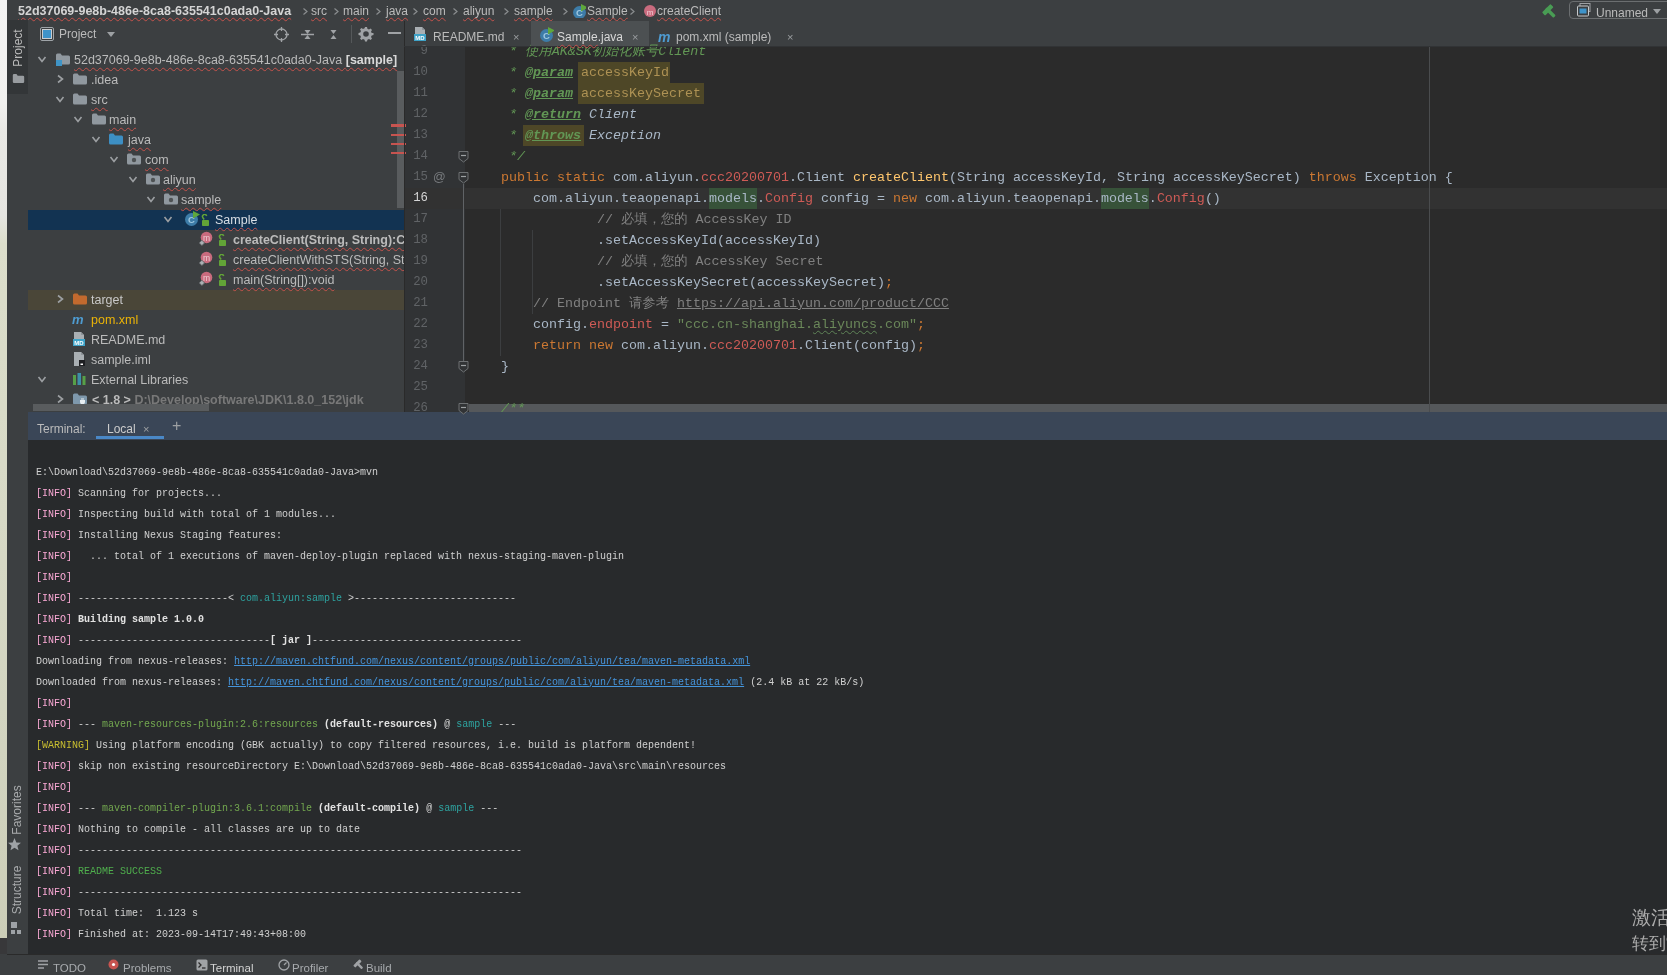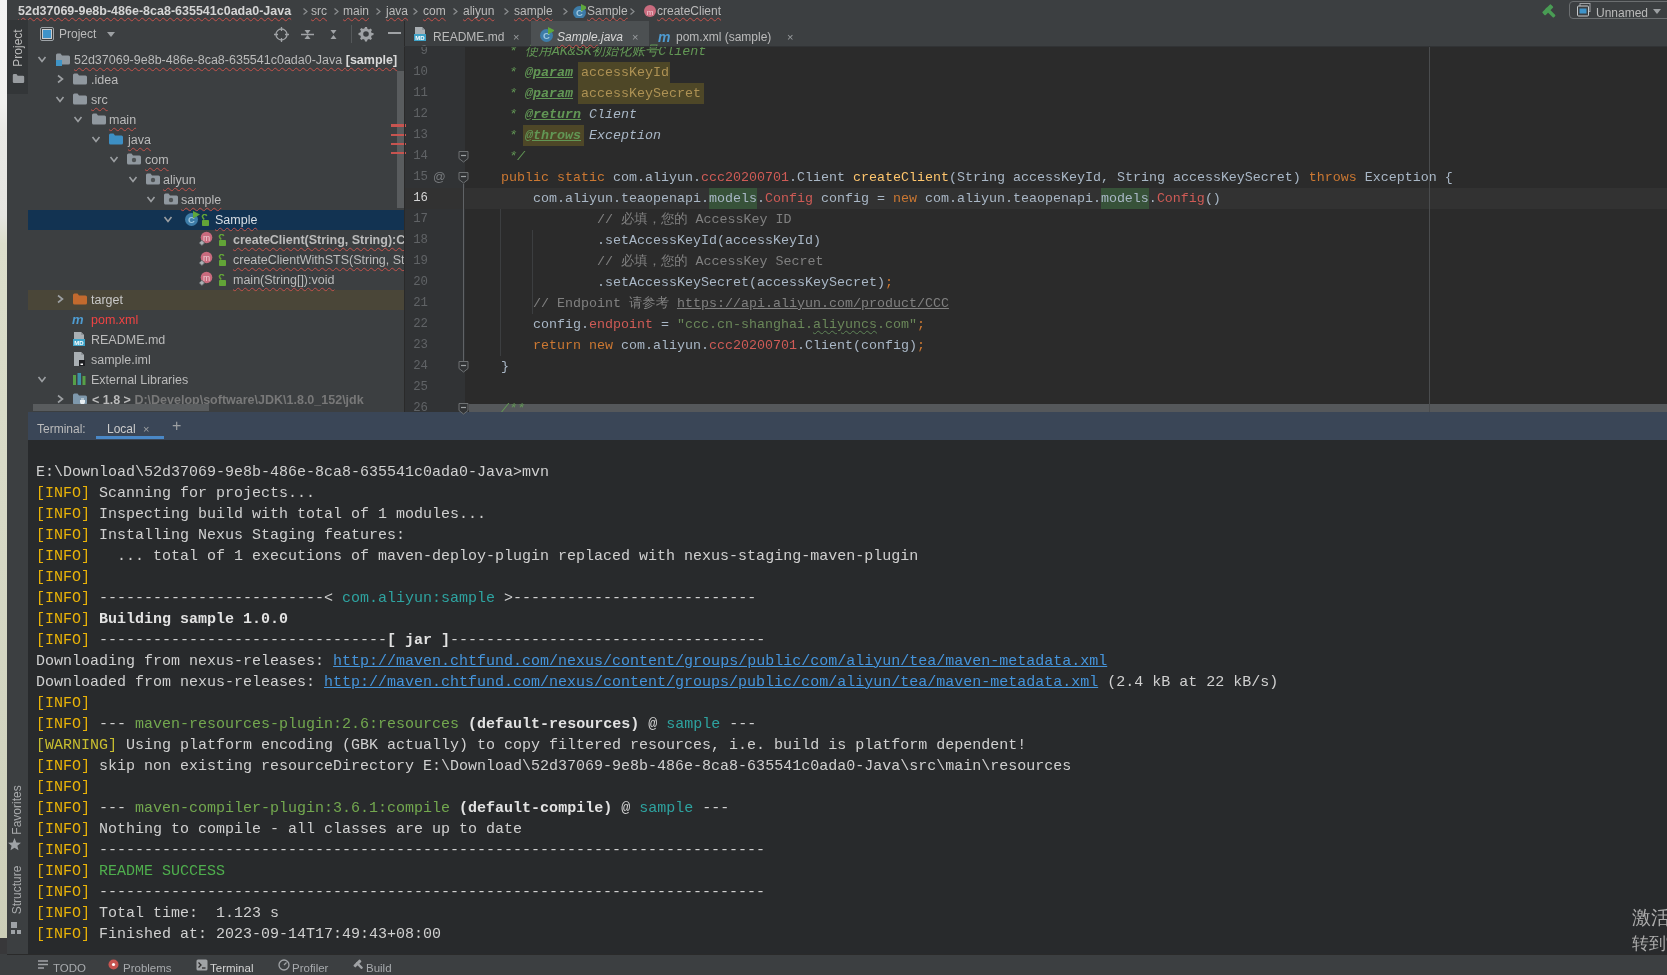--- a/index.html
+++ b/index.html
@@ -1,25 +1,25 @@
 <!DOCTYPE html>
 <html><head><meta charset="utf-8"><style>
 *{margin:0;padding:0;box-sizing:border-box}
 html,body{width:1667px;height:975px;overflow:hidden;background:#2b2b2b;font-family:"Liberation Sans",sans-serif}
 div,svg,pre{position:absolute}
 .t{white-space:pre;line-height:20px;height:20px}
 .ic{display:block}
 pre{font-family:"Liberation Mono",monospace;margin:0}
 .cd{font-size:13.33px;line-height:21px;color:#a9b7c6}
-.tm{font-size:15px;line-height:21px;color:#d0d0d0}
+.tm{font-size:10px;line-height:21px;color:#d0d0d0}
 .k{color:#cc7832}.s{color:#6a8759}.c{color:#808080}.jd{color:#629755;font-style:italic}
 .jt{color:#629755;font-weight:bold;text-decoration:underline;font-style:italic}
 .er{color:#cf5b56}.mn{color:#ffc66d}.tv{color:#ae9254;}
 .gi{color:#a9b7c6;font-style:italic}
-.inf{color:#eab308}.wrn{color:#c8be30}.url{color:#4595dc;text-decoration:underline}
+.inf{color:#f9a8d4}.wrn{color:#c8be30}.url{color:#4595dc;text-decoration:underline}
 .tl{color:#2ea3a0}.gp{color:#73a84f}.bw{color:#e2e2e2;font-weight:bold}.gs{color:#4fae4d}
 .rw{text-decoration:underline wavy #c4524c;text-decoration-thickness:1px;text-underline-offset:3px}
 .gw{text-decoration:underline wavy #5f8457;text-decoration-thickness:1px;text-underline-offset:2px}
 </style></head><body>
 <div class="" style="left:0px;top:0px;width:1667px;height:975px;background:#2b2b2b"></div>
 <div class="" style="left:7px;top:0px;width:1660px;height:21px;background:#3c3f41"></div>
 <div class="" style="left:7px;top:21px;width:21px;height:933px;background:#3c3f41"></div>
 <div class="" style="left:28px;top:21px;width:376px;height:391px;background:#3c3f41"></div>
 <div class="" style="left:404px;top:21px;width:1263px;height:25px;background:#3c3f41"></div>
 <div class="" style="left:404px;top:47px;width:1263px;height:365px;background:#2b2b2b"></div>
@@ -143,21 +143,21 @@
   </svg>
 <div class="t rw" style="left:233px;top:269.5px;color:#bbbbbb;font-size:12.5px;">main(String[]):void</div>
 <svg class="ic" style="left:55px;top:294px" width="10" height="10" viewBox="0 0 10 10">
     <path d="M3 1.5 L7.5 5 L3 8.5" fill="none" stroke="#9da0a3" stroke-width="1.6" transform="rotate(0 5 5)"></path>
   </svg>
 <svg class="ic" style="left:72px;top:291px" width="16" height="16" viewBox="0 0 16 16">
     <path d="M1 4 q0-1.5 1.5-1.5 h3 l1.5 2 h6.5 q1.5 0 1.5 1.5 v6 q0 1.5-1.5 1.5 h-11 q-1.5 0-1.5-1.5 Z" fill="#c26a2e"></path>
   </svg>
 <div class="t" style="left:91px;top:289.5px;color:#c8c8c8;font-size:12.5px;">target</div>
 <div class="t" style="left:72px;top:309.5px;color:#4e9bd1;font-size:13px;"><i style="font-style:italic;font-weight:bold">m</i></div>
-<div class="t" style="left:91px;top:309.5px;color:#ef4444;font-size:12.5px;">pom.xml</div>
+<div class="t" style="left:91px;top:309.5px;color:#eab308;font-size:12.5px;">pom.xml</div>
 <svg class="ic" style="left:72px;top:331px" width="14" height="16" viewBox="0 0 14 16">
     <path d="M2 1 h7 l3 3 v11 h-10 Z" fill="#a9afb3"></path>
     <path d="M9 1 l3 3 h-3 Z" fill="#8e9498"></path>
     <rect x="1" y="8" width="12" height="7" fill="#3fa3c8"></rect>
     <text x="7" y="14" font-size="6" font-weight="bold" font-family="Liberation Sans" fill="#fff" text-anchor="middle">MD</text>
   </svg>
 <div class="t" style="left:91px;top:329.5px;color:#bbbbbb;font-size:12.5px;">README.md</div>
 <svg class="ic" style="left:72px;top:351px" width="14" height="16" viewBox="0 0 14 16">
     <path d="M2 1 h7 l3 3 v11 h-10 Z" fill="#a9afb3"></path>
     <path d="M9 1 l3 3 h-3 Z" fill="#8e9498"></path>
@@ -363,21 +363,21 @@
     <rect x="1" y="8" width="12" height="7" fill="#3fa3c8"></rect>
     <text x="7" y="14" font-size="6" font-weight="bold" font-family="Liberation Sans" fill="#fff" text-anchor="middle">MD</text>
   </svg>
 <div class="t" style="left:433px;top:27px;color:#bbbbbb;font-size:12px;">README.md</div>
 <div class="t" style="left:513px;top:27px;color:#9b9ea1;font-size:11px;">×</div>
 <svg class="ic" style="left:539px;top:27px" width="15" height="15" viewBox="0 0 15 15">
     <circle cx="7.5" cy="8.5" r="6.5" fill="#3d7ca8"></circle>
     <text x="7.5" y="12" font-size="9.5" font-family="Liberation Sans" font-weight="bold" fill="#9fc8e0" text-anchor="middle">C</text>
     <polygon points="9,0 16,3.5 9,7.5" fill="#5fa73c"></polygon>
   </svg>
-<div class="t" style="left:557px;top:27px;color:#d8d8d8;font-size:12px;font-style:italic;"><span class="rw">Sample</span>.java</div>
+<div class="t" style="left:557px;top:27px;color:#d8d8d8;font-size:12px;"><span class="rw">Sample</span>.java</div>
 <div class="t" style="left:632px;top:27px;color:#9b9ea1;font-size:11px;">×</div>
 <div class="t" style="left:658px;top:26.5px;color:#4e9bd1;font-size:14px;"><i style="font-style:italic;font-weight:bold">m</i></div>
 <div class="t" style="left:676px;top:27px;color:#bbbbbb;font-size:12px;">pom.xml (sample)</div>
 <div class="t" style="left:787px;top:27px;color:#9b9ea1;font-size:11px;">×</div>
 <div class="t" style="left:37px;top:419px;color:#bbbbbb;font-size:12px;">Terminal:</div>
 <div class="t" style="left:107px;top:419px;color:#cccccc;font-size:12px;">Local</div>
 <div class="t" style="left:143px;top:419px;color:#9da0a3;font-size:11px;">×</div>
 <div class="" style="left:96px;top:436px;width:68px;height:3px;background:#4a88c7"></div>
 <div class="t" style="left:172px;top:416px;color:#9da0a3;font-size:16px;">+</div>
 <pre class="tm" style="left:36px;top:461.5px">E:\Download\52d37069-9e8b-486e-8ca8-635541c0ada0-Java&gt;mvn

